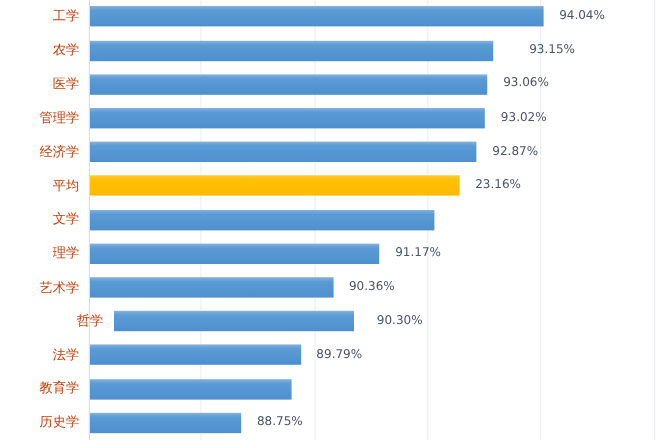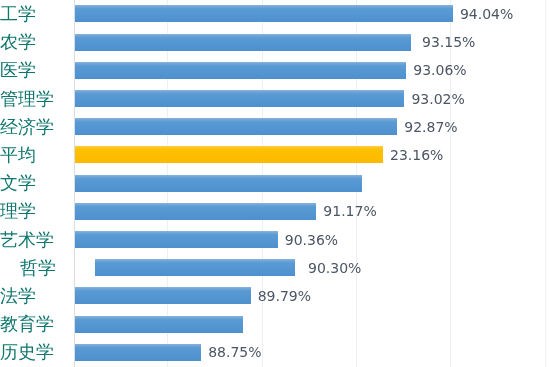--- a/index.html
+++ b/index.html
@@ -47,22 +47,23 @@
     width: 550px;
     height: 28.2px;
   }
   .cat-label {
     position: absolute;
     left: 0;
     top: 0;
     width: 66px;
     height: 28.2px;
     line-height: 28.2px;
-    font-size: 18px;
-    color: #0f766e;
+    text-align: right;
+    font-size: 11px;
+    color: #c2410c;
     white-space: nowrap;
   }
   .bar-wrap {
     position: absolute;
     left: 75px;
     top: 0;
     height: 28.2px;
   }
   .bar {
     position: absolute;
@@ -74,24 +75,24 @@
   }
   .bar.highlight {
     background: linear-gradient(to bottom,
                 #ffd24d 0%, #ffc61f 8%, #ffc000 26%, #fdb900 100%);
   }
   .val-label {
     position: absolute;
     top: 0;
     height: 28.2px;
     line-height: 28.2px;
-    font-size: 14px;
+    font-size: 10px;
     color: #4b5564;
     white-space: nowrap;
-    padding-left: 7px;
+    padding-left: 13px;
   }
 </style>
 </head>
 <body>
 
 <div id="chart-root">
 
   <div id="plot-area">
     <div class="axis-line"></div>
     <div class="gridline" style="left:93px"></div>
@@ -107,21 +108,21 @@
         <div class="bar-wrap" style="width: 377.944px;">
           <div class="bar" style="width: 377.944px;"></div>
         </div>
         <div class="val-label" style="left: 452.944px;">94.04%</div>
       </div>
       <div class="row" style="top: 28.2px;">
         <div class="cat-label">农学</div>
         <div class="bar-wrap" style="width: 335.58px;">
           <div class="bar" style="width: 335.58px;"></div>
         </div>
-        <div class="val-label" style="left: 415px;">93.15%</div>
+        <div class="val-label" style="left: 428px;">93.15%</div>
       </div>
       <div class="row" style="top: 56.4px;">
         <div class="cat-label">医学</div>
         <div class="bar-wrap" style="width: 331.296px;">
           <div class="bar" style="width: 331.296px;"></div>
         </div>
         <div class="val-label" style="left: 406.296px;">93.06%</div>
       </div>
       <div class="row" style="top: 84.6px;">
         <div class="cat-label">管理学</div>

